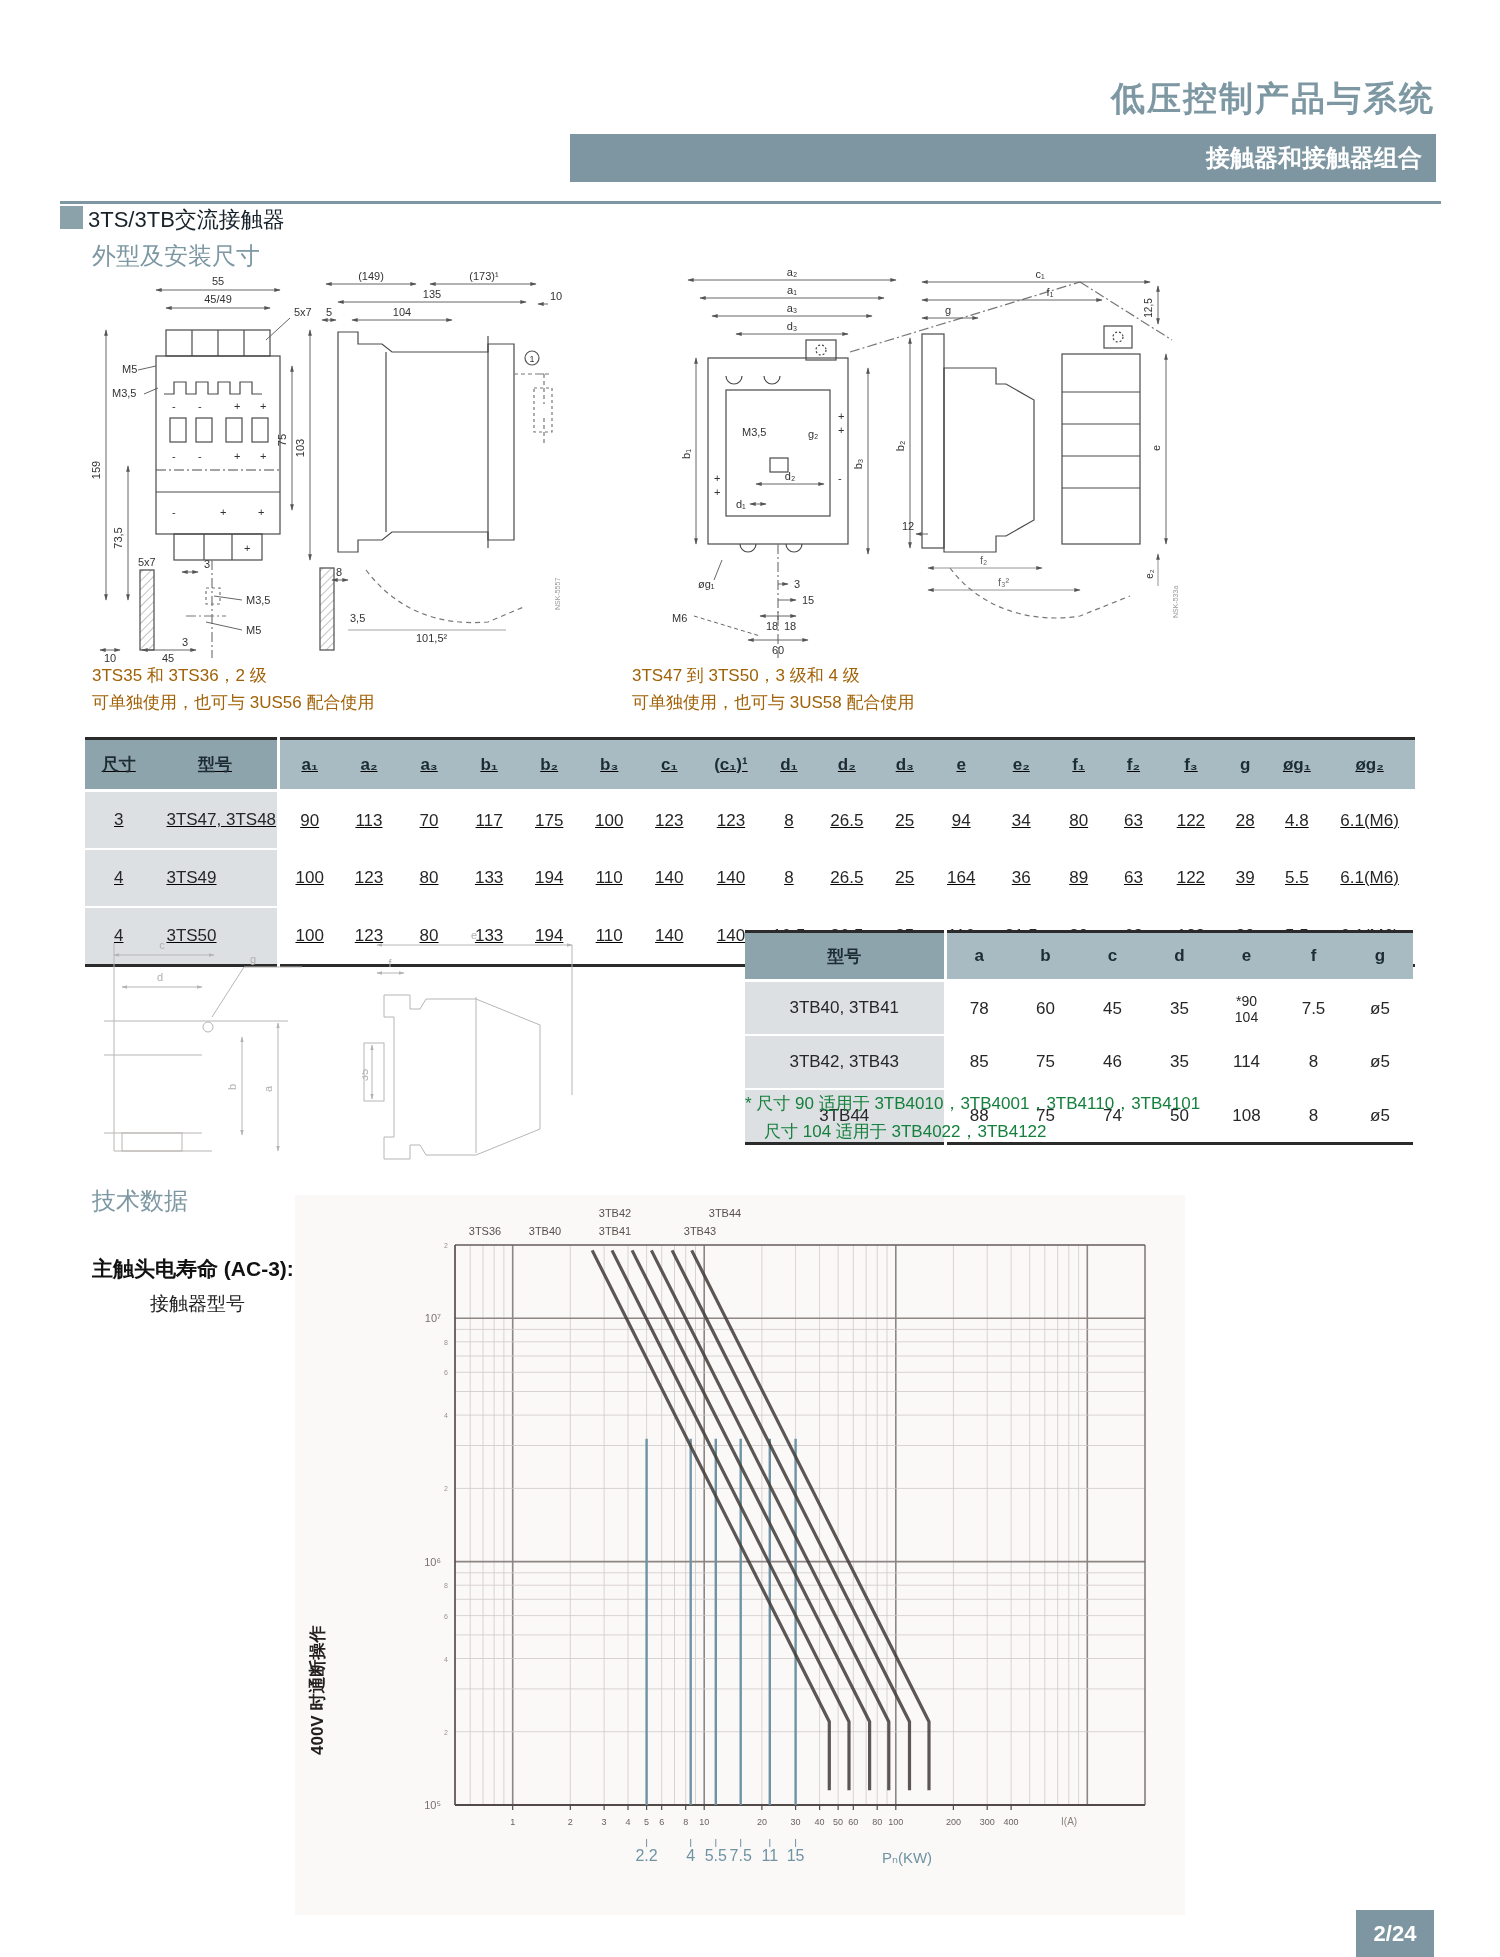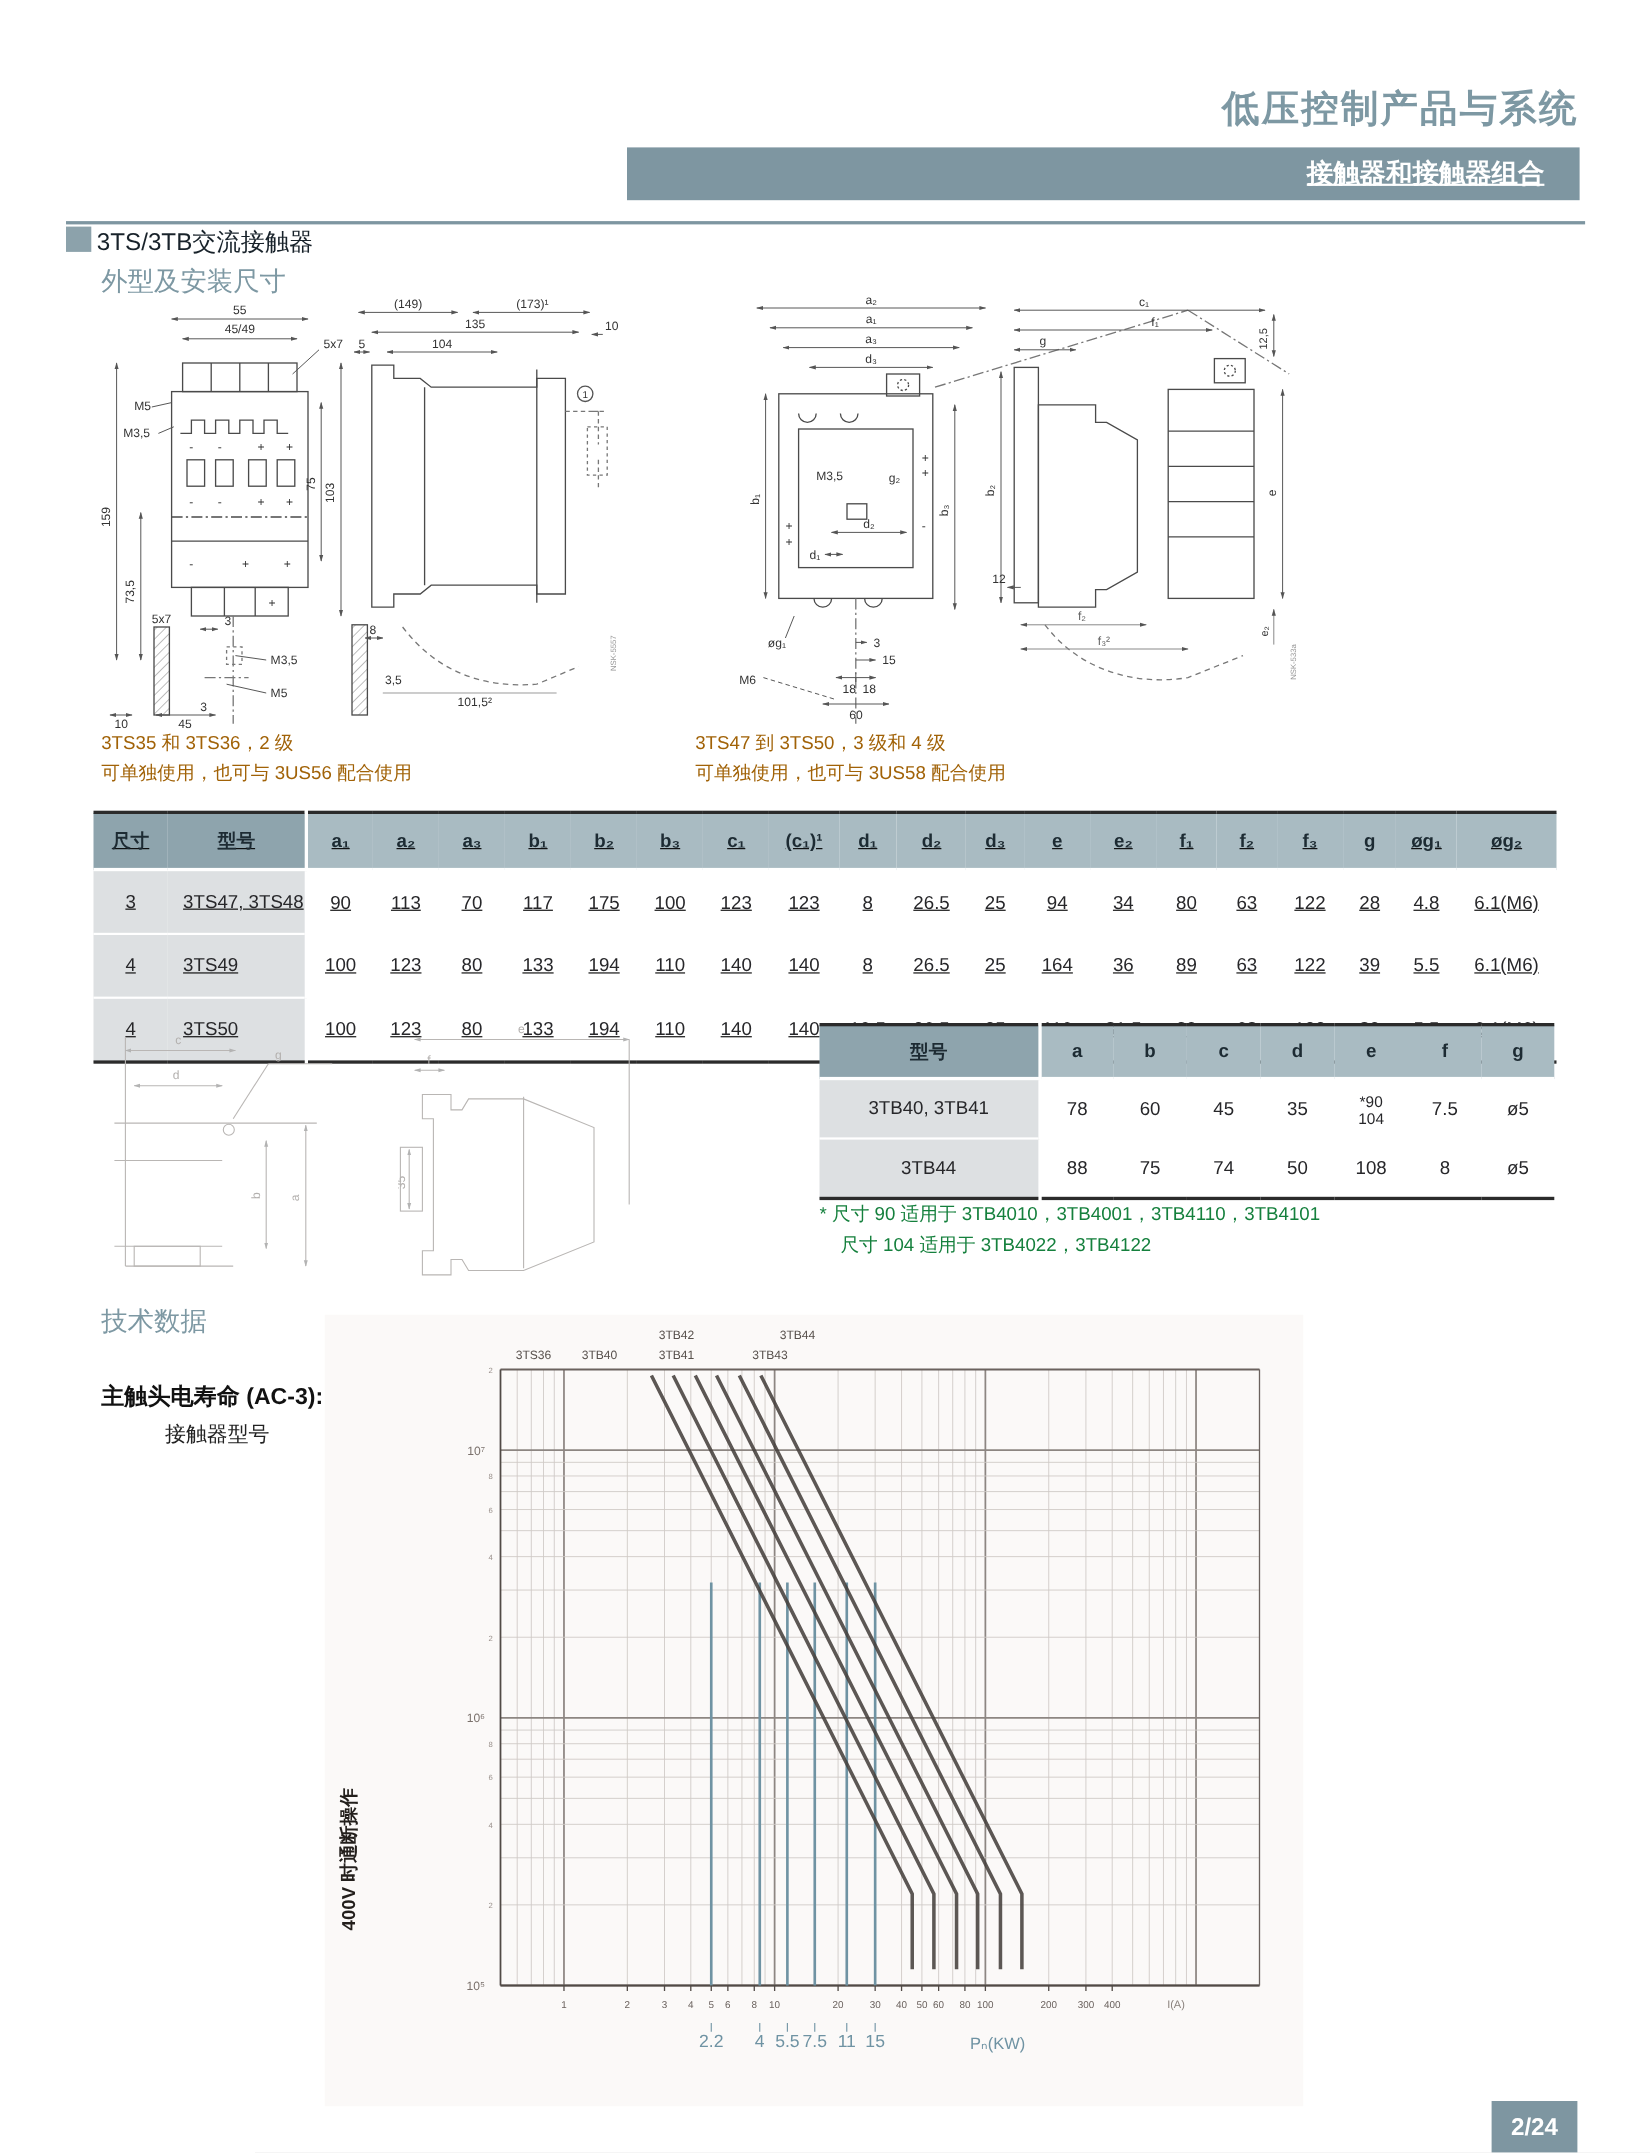--- a/index.html
+++ b/index.html
@@ -1,21 +1,21 @@
 <!DOCTYPE html>
 <html><head>
 <meta charset="utf-8">
 <style>
   html,body{margin:0;padding:0;background:#e8e8e8;}
   .page{position:relative;width:1500px;height:1957px;background:#ffffff;
         font-family:"Liberation Sans","DejaVu Sans",sans-serif;overflow:hidden;}
   .abs{position:absolute;}
   .doc-title{right:65px;top:76px;font-size:34px;font-weight:bold;color:#7d98a3;letter-spacing:2px;}
   .subtitle-bar{left:570px;top:134px;width:866px;height:48px;background:#7e96a1;color:#fff;
-        font-size:24px;font-weight:bold;line-height:48px;text-align:right;padding-right:32px;box-sizing:border-box;text-decoration:underline;}
+        font-size:24px;font-weight:bold;line-height:48px;text-align:right;padding-right:14px;box-sizing:border-box;}
   .top-rule{left:60px;top:201px;width:1381px;height:3px;background:#7e96a1;}
   .sec-square{left:60px;top:206px;width:23px;height:23px;background:#8ca2ab;}
   .sec-title{left:88px;top:205px;font-size:22px;font-weight:normal;color:#18222a;}
   .teal-heading{font-size:24px;color:#7d98a3;}
   .caption{font-size:17px;color:#a16207;line-height:27px;}
   table{border-collapse:collapse;table-layout:fixed;}
   #table1{width:1330px;border-top:3px solid #2b2b2b;border-bottom:3px solid #2b2b2b;text-decoration:underline;}
   #table2{width:668px;border-top:3px solid #2b2b2b;border-bottom:3px solid #2b2b2b;}
   th{font-size:17px;font-weight:bold;color:#1d2b33;text-align:center;border-bottom:3px solid #fff;}
   #table1 th{height:47px;} #table2 th{height:44px;}
@@ -465,20 +465,30 @@
         <tr>
           <td class="lc sep">3TB40, 3TB41</td>
           <td class="">78</td>
           <td class="">60</td>
           <td class="">45</td>
           <td class="">35</td>
           <td class="">
             <div class="two">*90<br>104</div>
           </td>
           <td class="">7.5</td>
+          <td class="">ø5</td>
+        </tr>
+        <tr>
+          <td class="lc sep">3TB42, 3TB43</td>
+          <td class="">85</td>
+          <td class="">75</td>
+          <td class="">46</td>
+          <td class="">35</td>
+          <td class="">114</td>
+          <td class="">8</td>
           <td class="">ø5</td>
         </tr>
         <tr>
           <td class="lc sep">3TB44</td>
           <td class="">88</td>
           <td class="">75</td>
           <td class="">74</td>
           <td class="">50</td>
           <td class="">108</td>
           <td class="">8</td>

